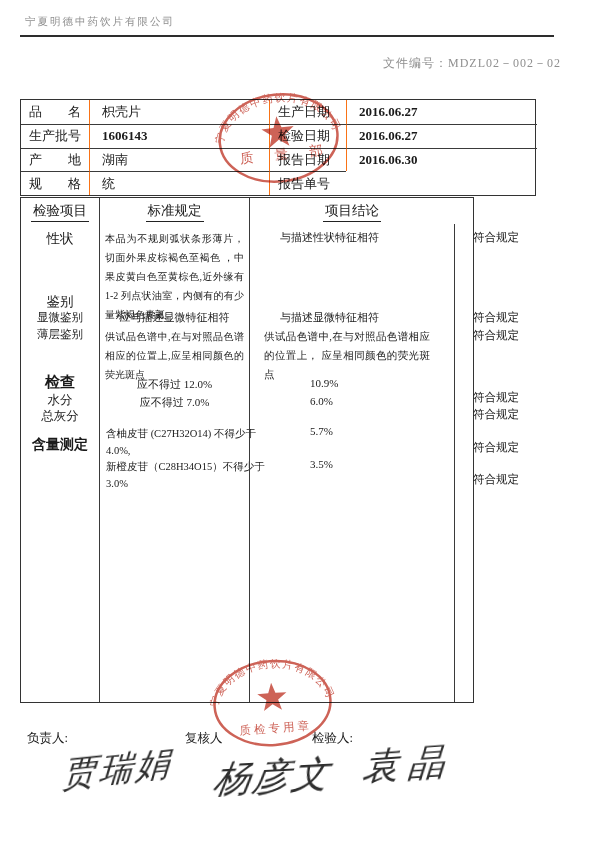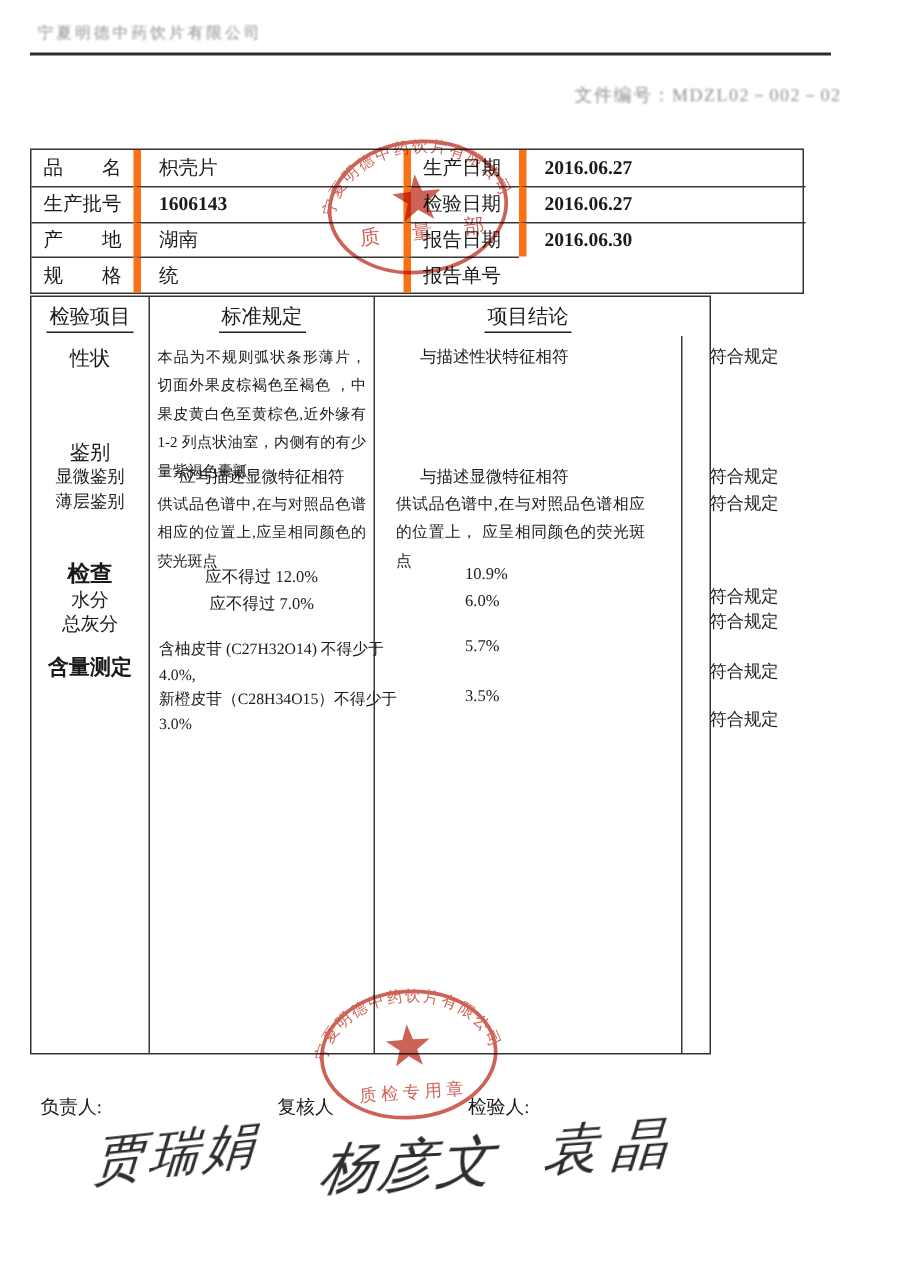--- a/index.html
+++ b/index.html
@@ -10,21 +10,21 @@
             letter-spacing:2px;filter:blur(0.6px);}
   .hdr-right{position:absolute;left:383px;top:15px;font-size:12px;color:#8f8f8f;
              letter-spacing:1px;filter:blur(0.6px);margin-top:40px;}
   .hdr-rule{position:absolute;left:20px;top:35px;width:534px;height:2px;background:#2d2d2d;}
   .title{position:absolute;left:0;top:54px;width:100%;text-align:center;font-size:25px;
          font-weight:bold;letter-spacing:7px;text-indent:7px;}
   
   .info{position:absolute;left:20px;top:99px;width:516px;height:97px;border:1.5px solid #333;
         display:grid;grid-template-columns:68px 180px 77px 191px;grid-template-rows:repeat(4,1fr);
         box-sizing:border-box;font-size:13px;}
-  .info>div{border-left:5px solid #f97316;border-top:1px solid #3a3a3a;display:flex;
+  .info>div{border-left:1px solid #f97316;border-top:1px solid #3a3a3a;display:flex;
             align-items:center;box-sizing:border-box;}
   .info>div.c0{border-left:none;}
   .info>div.r0{border-top:none;}
   .ilab{padding-left:8px;}
   .ival{padding-left:12px;}
   .bold{font-weight:bold;}
   
   .itable{position:absolute;left:20px;top:197px;width:454px;height:506px;border:1.5px solid #333;
           box-sizing:border-box;display:flex;flex-direction:column;}
   .ithead{display:grid;grid-template-columns:78px 150px 205px 83px;height:26px;flex:none;}

